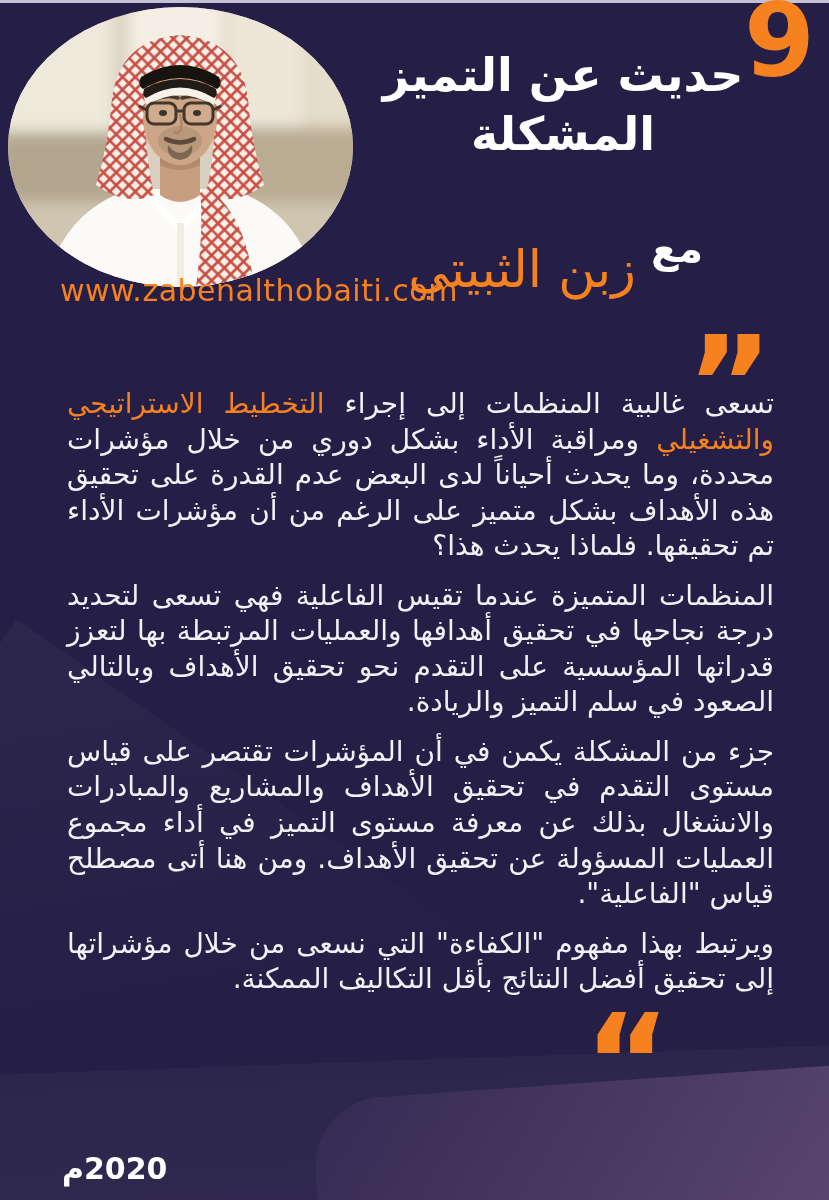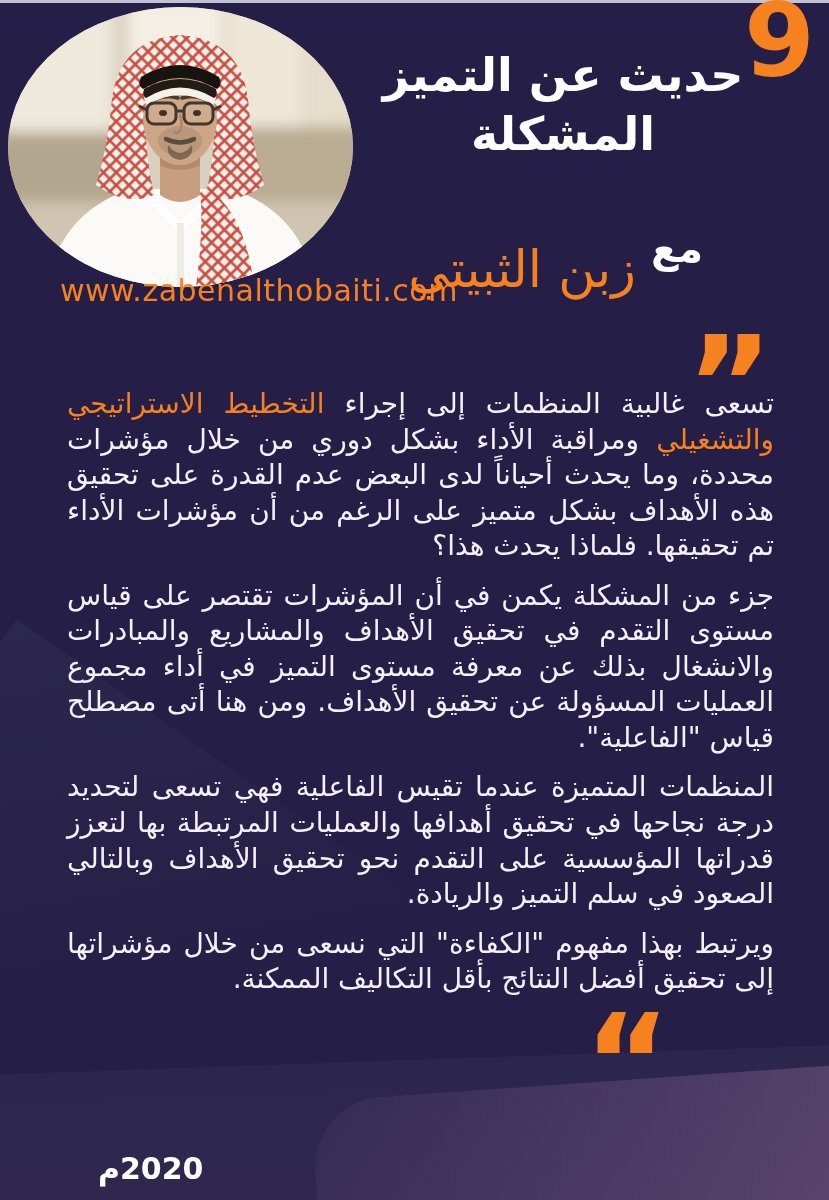--- a/index.html
+++ b/index.html
@@ -69,21 +69,21 @@
   .article {
     position:absolute; top:386px; left:55px; right:55px;
     direction:rtl; text-align:justify;
     color:#f3f0f7; font-size:28px; line-height:1.27;
   }
   .article p { margin:0 0 14px 12px; }
   .article .accent { color:var(--accent, #f6821f); }
   .footer-year {
     position:absolute; bottom:14px; left:62px;
     direction:rtl; white-space:nowrap;
-    font-size:30px; font-weight:bold; color:#ffffff;margin-left:36px;
+    font-size:30px; font-weight:bold; color:#ffffff;
   }
 </style>
 </head>
 <body>
 
 <div class="page">
 
   <div class="mid-band"></div>
   <div class="bottom-band"></div>
   <div class="corner-shape"></div>
@@ -167,22 +167,22 @@
     <span class="with-label">مع</span>
     <span class="author-name">زبن الثبيتي</span>
   </div>
 
   <div class="website">www.zabenalthobaiti.com</div>
 
   <div class="quote-mark quote-open">”</div>
 
   <div class="article">
       <p><span>تسعى غالبية المنظمات إلى إجراء </span><span class="accent">التخطيط الاستراتيجي والتشغيلي</span><span> ومراقبة الأداء بشكل دوري من خلال مؤشرات محددة، وما يحدث أحياناً لدى البعض عدم القدرة على تحقيق هذه الأهداف بشكل متميز على الرغم من أن مؤشرات الأداء تم تحقيقها. فلماذا يحدث هذا؟</span></p>
+      <p><span>المنظمات المتميزة عندما تقيس الفاعلية فهي تسعى لتحديد درجة نجاحها في تحقيق أهدافها والعمليات المرتبطة بها لتعزز قدراتها المؤسسية على التقدم نحو تحقيق الأهداف وبالتالي الصعود في سلم التميز والريادة.</span></p>
       <p><span>جزء من المشكلة يكمن في أن المؤشرات تقتصر على قياس مستوى التقدم في تحقيق الأهداف والمشاريع والمبادرات والانشغال بذلك عن معرفة مستوى التميز في أداء مجموع العمليات المسؤولة عن تحقيق الأهداف. ومن هنا أتى مصطلح قياس "الفاعلية".</span></p>
-      <p><span>المنظمات المتميزة عندما تقيس الفاعلية فهي تسعى لتحديد درجة نجاحها في تحقيق أهدافها والعمليات المرتبطة بها لتعزز قدراتها المؤسسية على التقدم نحو تحقيق الأهداف وبالتالي الصعود في سلم التميز والريادة.</span></p>
       <p><span>ويرتبط بهذا مفهوم "الكفاءة" التي نسعى من خلال مؤشراتها إلى تحقيق أفضل النتائج بأقل التكاليف الممكنة.</span></p>
     </div>
 
   <div class="quote-mark quote-close">“</div>
 
   <div class="footer-year">2020م</div>
 
 </div>
 
 </body></html>

